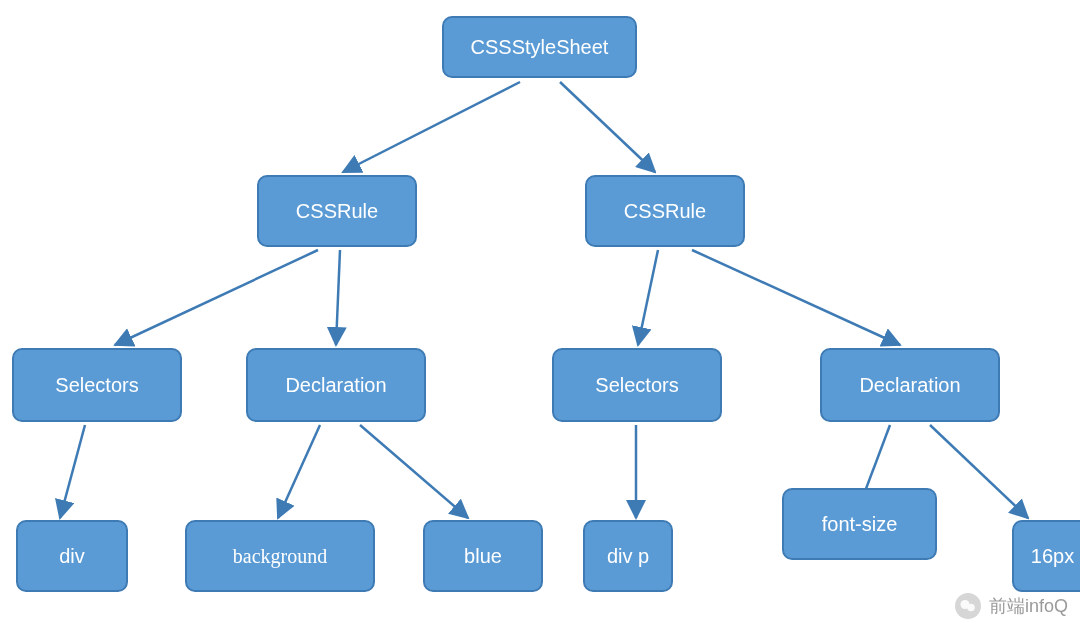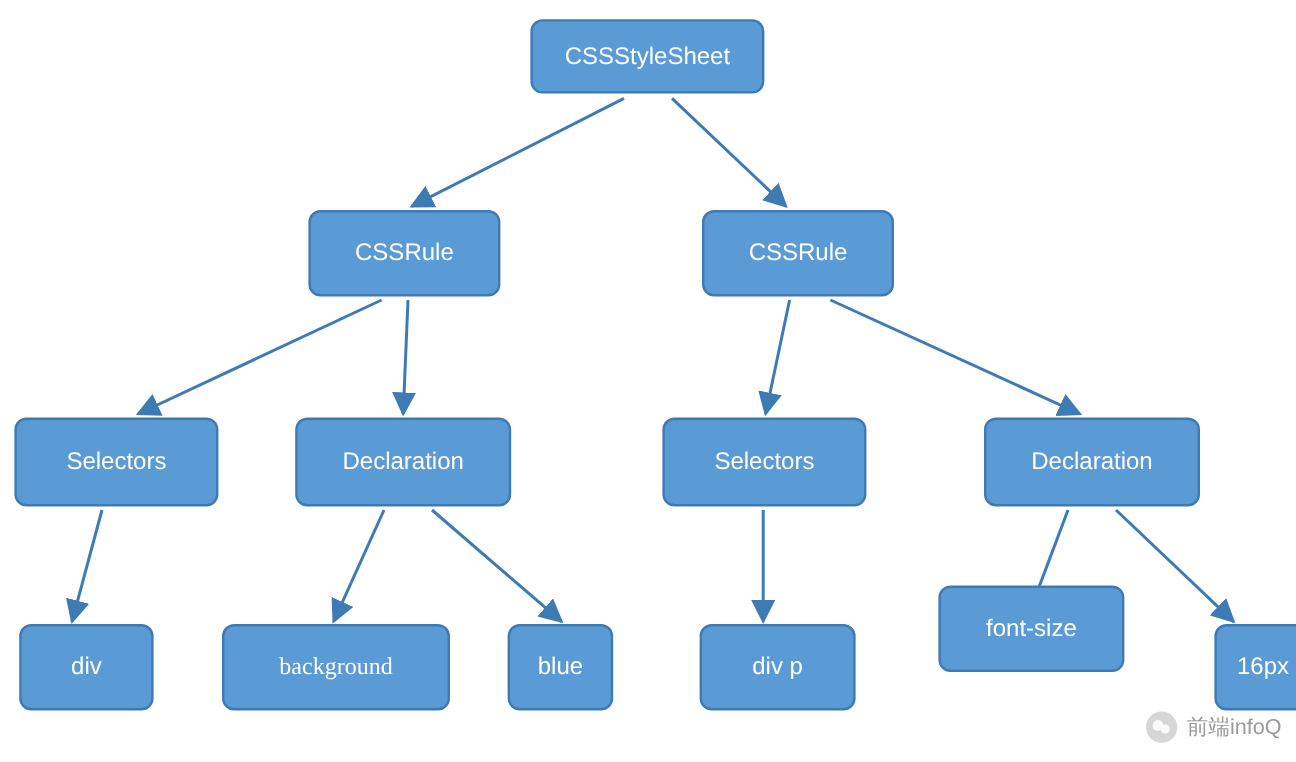--- a/index.html
+++ b/index.html
@@ -91,22 +91,22 @@
 <div class="node" style="left:257px; top:175px; width:160px; height:72px;">CSSRule</div>
 <div class="node" style="left:585px; top:175px; width:160px; height:72px;">CSSRule</div>
 
 <div class="node" style="left:12px; top:348px; width:170px; height:74px;">Selectors</div>
 <div class="node" style="left:246px; top:348px; width:180px; height:74px;">Declaration</div>
 <div class="node" style="left:552px; top:348px; width:170px; height:74px;">Selectors</div>
 <div class="node" style="left:820px; top:348px; width:180px; height:74px;">Declaration</div>
 
 <div class="node" style="left:16px; top:520px; width:112px; height:72px;">div</div>
 <div class="node" style="left:185px; top:520px; width:190px; height:72px;font-family:Liberation Serif, serif;">background</div>
-<div class="node" style="left:423px; top:520px; width:88px; height:72px;">blue</div>
-<div class="node" style="left:583px; top:520px; width:130px; height:72px;">div p</div>
+<div class="node" style="left:423px; top:520px; width:120px; height:72px;">blue</div>
+<div class="node" style="left:583px; top:520px; width:90px; height:72px;">div p</div>
 <div class="node" style="left:782px; top:488px; width:155px; height:72px;">font-size</div>
 <div class="node" style="left:1012px; top:520px; width:81px; height:72px;">16px</div>
 
 <div class="watermark">
   <span class="wm-icon">
     <svg width="18" height="18" viewBox="0 0 24 24" fill="#fff">
       <circle cx="8" cy="10" r="6"></circle>
       <circle cx="16" cy="14" r="5"></circle>
     </svg>
   </span>

